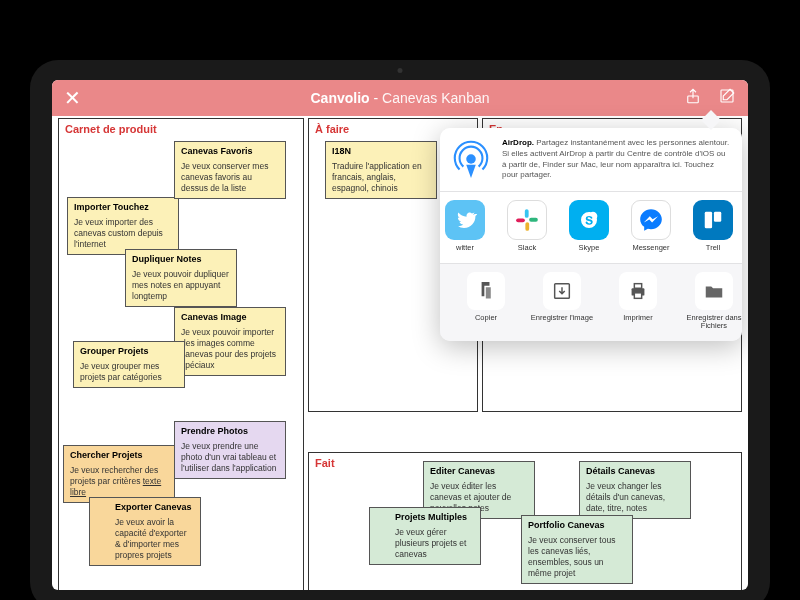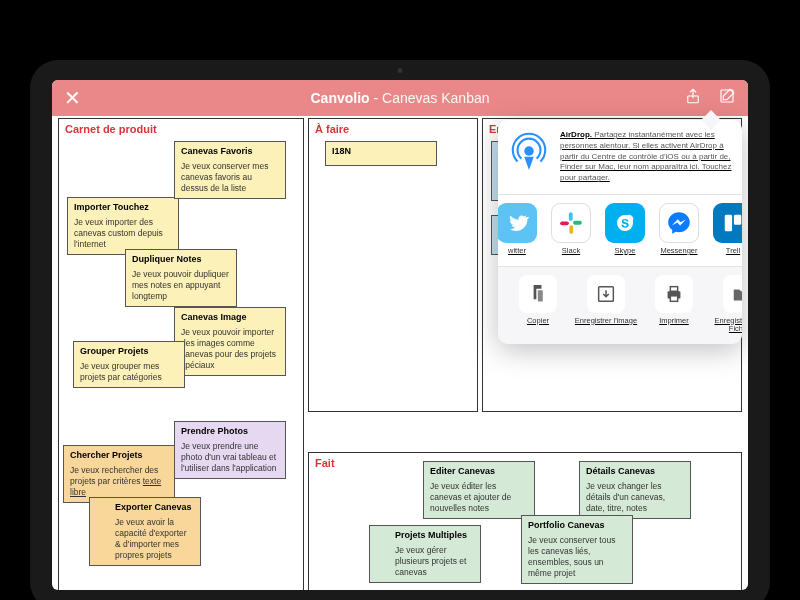--- a/index.html
+++ b/index.html
@@ -97,28 +97,27 @@
     .card .cb { color: #333; }
     .yellow { background: #fcf1b8; }
     .purple { background: #e5d8f0; }
     .orange { background: #f9d79b; }
     .green  { background: #d5ead6; }
     .bluec  { background: #c6e0f0; }
     
     
     .sheet {
       position: absolute;
-      right: 6px; top: 40px;
-      width: 244px;
+      right: 6px; top: 48px;
+      width: 302px;
       background: #f6f6f8;
       border-radius: 10px;
       box-shadow: 0 6px 28px rgba(0,0,0,0.25);
       overflow: hidden;
       font-size: 9px;
-      text-decoration: underline;
     }
     .sheet-tail {
       position: absolute;
       right: 30px; top: 33px;
       width: 14px; height: 14px;
       background: #f6f6f8;
       transform: rotate(45deg);
       z-index: 1;
     }
     .airdrop-row {
@@ -130,22 +129,22 @@
     }
     .airdrop-ic {
       flex: 0 0 42px; height: 42px;
       border-radius: 50%;
     }
     .airdrop-tx { font-size: 8px; line-height: 1.35; color: #555; }
     .airdrop-tx b { color: #000; }
     
     .app-row, .act-row {
       display: flex;
-      padding: 8px 8px 10px;
-      gap: 4px;
+      padding: 8px 14px 10px;
+      gap: 12px;
     }
     .app-row { background: #fff; border-bottom: 1px solid #e2e2e4; }
     .act-row { background: #f6f6f8; }
     .aitem {
       flex: 0 0 50px;
       text-align: center;
     }
     .aicon {
       width: 40px; height: 40px;
       border-radius: 9px;
@@ -240,20 +239,21 @@
         <div class="card orange" style="left:30px; top:378px;padding-left:25px;">
           <div class="ct">Exporter Canevas</div>
           <div class="cb">Je veux avoir la capacité d'exporter &amp; d'importer mes propres projets</div>
         </div>
       </div>
 
       <div class="column" id="col2">
         <div class="col-title red">À faire</div>
         <div class="card yellow" style="left:16px; top:22px;">
           <div class="ct">I18N</div>
+          <div class="cb">Traduire l'application en francais, anglais, espagnol, chinois</div>
         </div>
       </div>
 
       <div class="column" id="col3">
         <div class="col-title red">En</div>
         <div class="card bluec" style="left:8px; top:22px; height:60px;">
           <div class="ct">&nbsp;</div>
         </div>
         <div class="card bluec" style="left:8px; top:96px; height:40px;">
           <div class="ct">&nbsp;</div>
@@ -263,21 +263,21 @@
       <div class="column" id="col4">
         <div class="col-title red">Fait</div>
         <div class="card green" style="left:114px; top:8px;">
           <div class="ct">Editer Canevas</div>
           <div class="cb">Je veux éditer les canevas et ajouter de nouvelles notes</div>
         </div>
         <div class="card green" style="left:270px; top:8px;">
           <div class="ct">Détails Canevas</div>
           <div class="cb">Je veux changer les détails d'un canevas, date, titre, notes</div>
         </div>
-        <div class="card green" style="left:60px; top:72px;padding-left:25px;">
+        <div class="card green" style="left:60px; top:54px;padding-left:25px;">
           <div class="ct">Projets Multiples</div>
           <div class="cb">Je veux gérer plusieurs projets et canevas</div>
         </div>
         <div class="card green" style="left:212px; top:62px;">
           <div class="ct">Portfolio Canevas</div>
           <div class="cb">Je veux conserver tous les canevas liés, ensembles, sous un même projet</div>
         </div>
       </div>
     </div>
 

